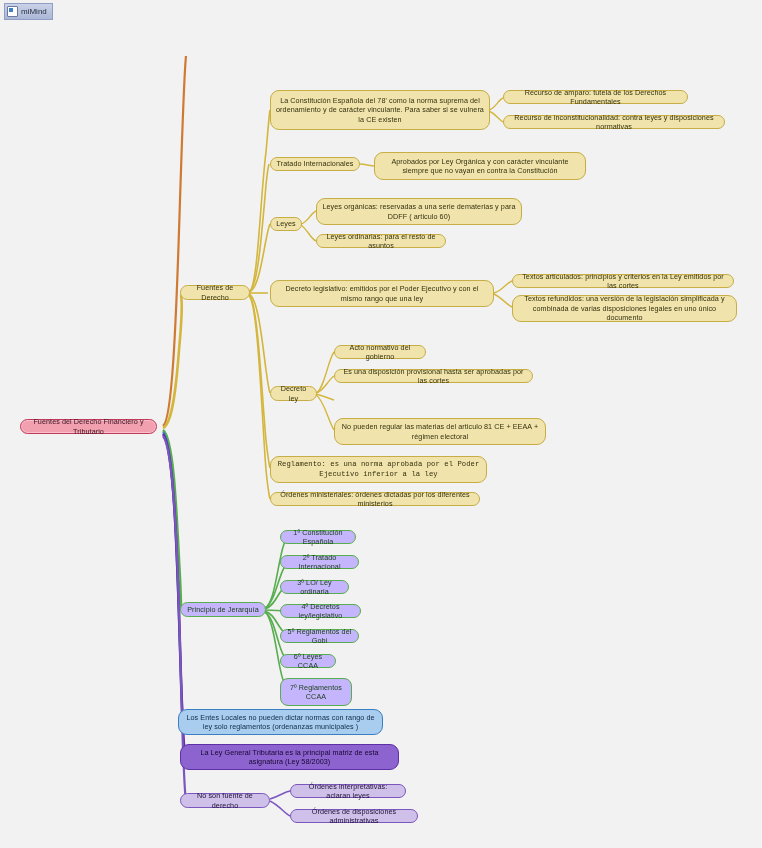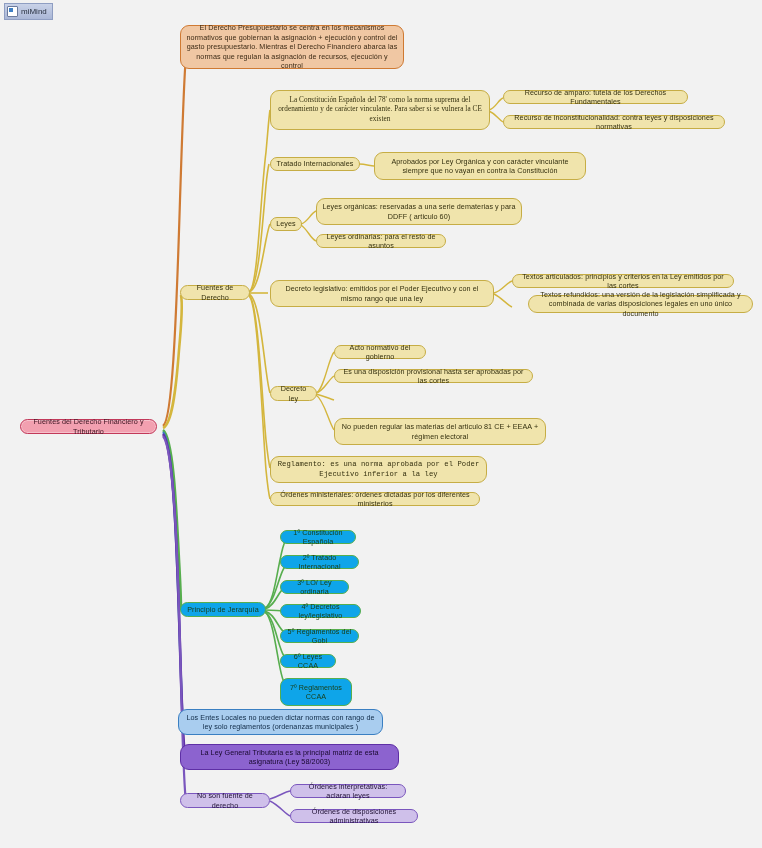--- a/index.html
+++ b/index.html
@@ -92,21 +92,21 @@
     border-color: #c6ad45;
     color: #34300f;
   }
   .n-yellow-hub {
     background: #f0e4ac;
     border-color: #c6ad45;
     color: #34300f;
   }
   
   .n-green {
-    background: #0ea5e9;
+    background: #c4b5fd;
     border-color: #57ae4e;
     color: #183c14;
   }
   
   .n-blue {
     background: #a9cdef;
     border-color: #3a7fc2;
     color: #0f2a46;
   }
   
@@ -176,45 +176,44 @@
 
     <path d="M163,434 C175,448 178,580 181,680 C183,735 184,750 185,756" stroke="#5e2fa5" stroke-width="2.6" fill="none"></path>
 
     <path d="M163,436 C176,452 179,600 182,720 C184,780 185,795 186,802" stroke="#7a56bd" stroke-width="2.2" fill="none"></path>
     <path d="M270,799 C280,796 284,792 290,791" stroke="#7a56bd" stroke-width="1.5" fill="none"></path>
     <path d="M270,801 C280,806 284,813 290,816" stroke="#7a56bd" stroke-width="1.5" fill="none"></path>
   </svg>
 
   <div class="node n-root" style="left:20px; top:419px; width:137px; height:15px;">Fuentes del Derecho Financiero y Tributario</div>
 
-  <div class="node n-orange" style="left:180px; top:25px; width:224px; height:44px;">El Derecho Presupuestario se centra en los mecanismos normativos que gobiernan la asignación + ejecución y control del gasto presupuestario. Mientras el Derecho Financiero abarca las normas que regulan la asignación de recursos, ejecución y control</div>
 
   <div class="node n-yellow-hub" style="left:180px; top:285px; width:70px; height:15px;">Fuentes de Derecho</div>
 
-  <div class="node n-yellow" style="left:270px; top:90px; width:220px; height:40px;font-family:Liberation Serif, serif;">La Constitución Española del 78' como la norma suprema del ordenamiento y de carácter vinculante. Para saber si se vulnera la CE existen</div>
+  <div class="node n-yellow" style="left:270px; top:90px; width:220px; height:40px;">La Constitución Española del 78' como la norma suprema del ordenamiento y de carácter vinculante. Para saber si se vulnera la CE existen</div>
 
   <div class="node n-yellow small" style="left:503px; top:90px; width:185px; height:14px;">Recurso de amparo: tutela de los Derechos Fundamentales</div>
 
   <div class="node n-yellow small" style="left:503px; top:115px; width:222px; height:14px;">Recurso de inconstitucionalidad: contra leyes y disposiciones normativas</div>
 
   <div class="node n-yellow small" style="left:270px; top:157px; width:90px; height:14px;">Tratado Internacionales</div>
 
   <div class="node n-yellow" style="left:374px; top:152px; width:212px; height:28px;">Aprobados por Ley Orgánica y con carácter vinculante siempre que no vayan en contra la Constitución</div>
 
   <div class="node n-yellow small" style="left:270px; top:217px; width:32px; height:14px;">Leyes</div>
 
   <div class="node n-yellow" style="left:316px; top:198px; width:206px; height:27px;">Leyes orgánicas: reservadas a una serie dematerias y para DDFF ( articulo 60)</div>
 
   <div class="node n-yellow small" style="left:316px; top:234px; width:130px; height:14px;">Leyes ordinarias: para el resto de asuntos</div>
 
   <div class="node n-yellow" style="left:270px; top:280px; width:224px; height:27px;">Decreto legislativo: emitidos por el Poder Ejecutivo y con el mismo rango que una ley</div>
 
   <div class="node n-yellow small" style="left:512px; top:274px; width:222px; height:14px;">Textos articulados: principios y criterios en la Ley emitidos por las cortes</div>
 
-  <div class="node n-yellow" style="left:528px; top:295px; width:225px; height:18px;">Textos refundidos: una versión de la legislación simplificada y combinada de varias disposiciones legales en uno único documento</div>
+  <div class="node n-yellow" style="left:512px; top:295px; width:225px; height:27px;">Textos refundidos: una versión de la legislación simplificada y combinada de varias disposiciones legales en uno único documento</div>
 
   <div class="node n-yellow small" style="left:270px; top:386px; width:47px; height:15px;">Decreto ley</div>
 
   <div class="node n-yellow small" style="left:334px; top:345px; width:92px; height:14px;">Acto normativo del gobierno</div>
 
   <div class="node n-yellow small" style="left:334px; top:369px; width:199px; height:14px;">Es una disposición provisional hasta ser aprobadas por las cortes</div>
 
 
   <div class="node n-yellow" style="left:334px; top:418px; width:212px; height:27px;">No pueden regular las materias del articulo 81 CE + EEAA + régimen electoral</div>
 

